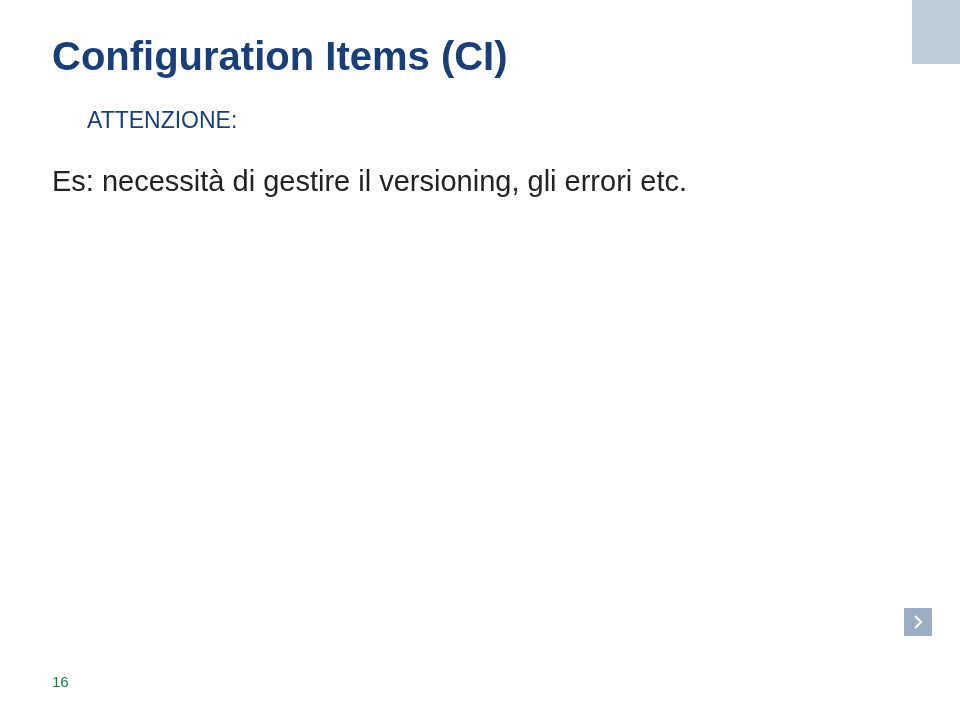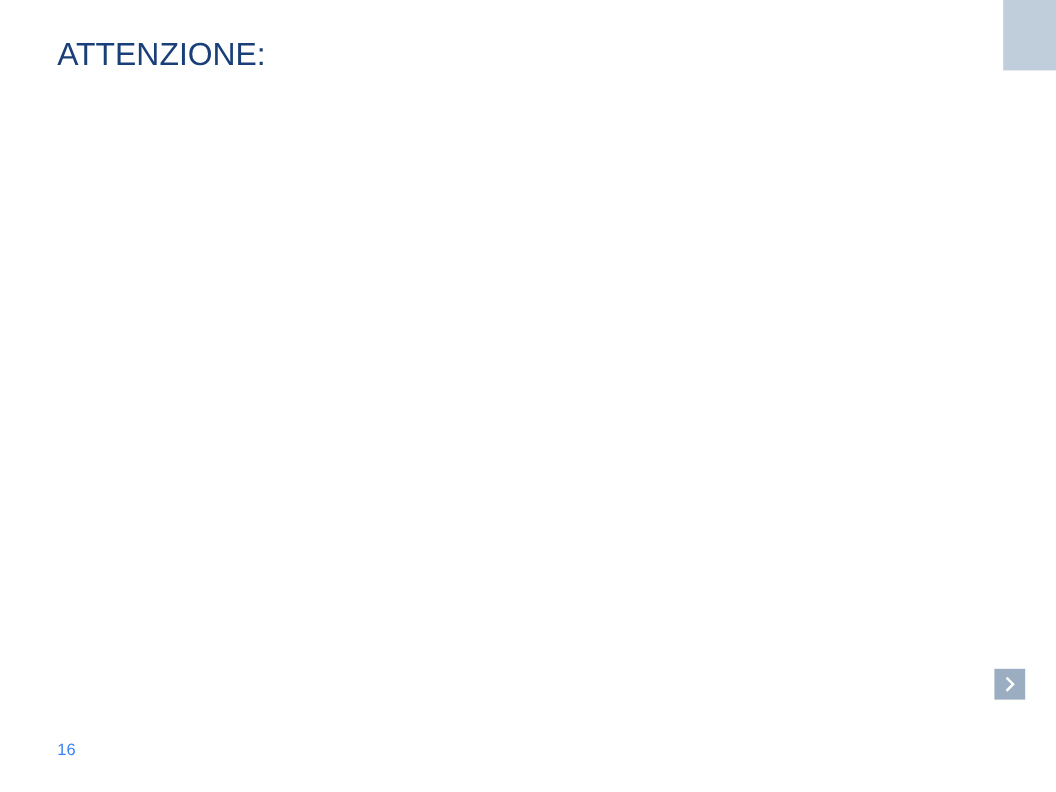--- a/index.html
+++ b/index.html
@@ -24,36 +24,37 @@
     top: 34px;
     right: 60px;
   }
   .title {
     font-size: 40px;
     font-weight: bold;
     color: #1a3f78;
     margin-bottom: 28px;
   }
   .subtitle {
-    font-size: 29px;
+    font-size: 23px;
     color: #1a3f78;
     margin-bottom: 28px;
+    margin-left: 35px;
   }
   .body-line {
     font-size: 29px;
     color: #222;
     line-height: 1.35;
     margin-bottom: 28px;
   }
   .page-number {
     position: absolute;
     left: 52px;
     bottom: 30px;
     font-size: 15px;
-    color: #3b82f6;
+    color: #15803d;
   }
   .chevron-box {
     position: absolute;
     right: 28px;
     bottom: 84px;
     width: 28px;
     height: 28px;
     background: #9aadc1;
     display: flex;
     align-items: center;
@@ -61,21 +62,23 @@
   }
   .chevron-box svg { display: block; }
 </style>
 </head>
 <body>
 <div class="slide">
 
   <div class="corner-top-right"></div>
 
   <div class="content">
+    <div class="title">Configuration Items (CI)</div>
     <div class="subtitle">ATTENZIONE:</div>
+    <div class="body-line">Es: necessità di gestire il versioning, gli errori etc.</div>
   </div>
 
   <div class="page-number">16</div>
 
   <div class="chevron-box">
     <span>
       <svg width="12" height="14" viewBox="0 0 12 14">
         <polyline points="3,1 9,7 3,13" fill="none" stroke="#ffffff" stroke-width="2.2"></polyline>
       </svg>
     </span>

